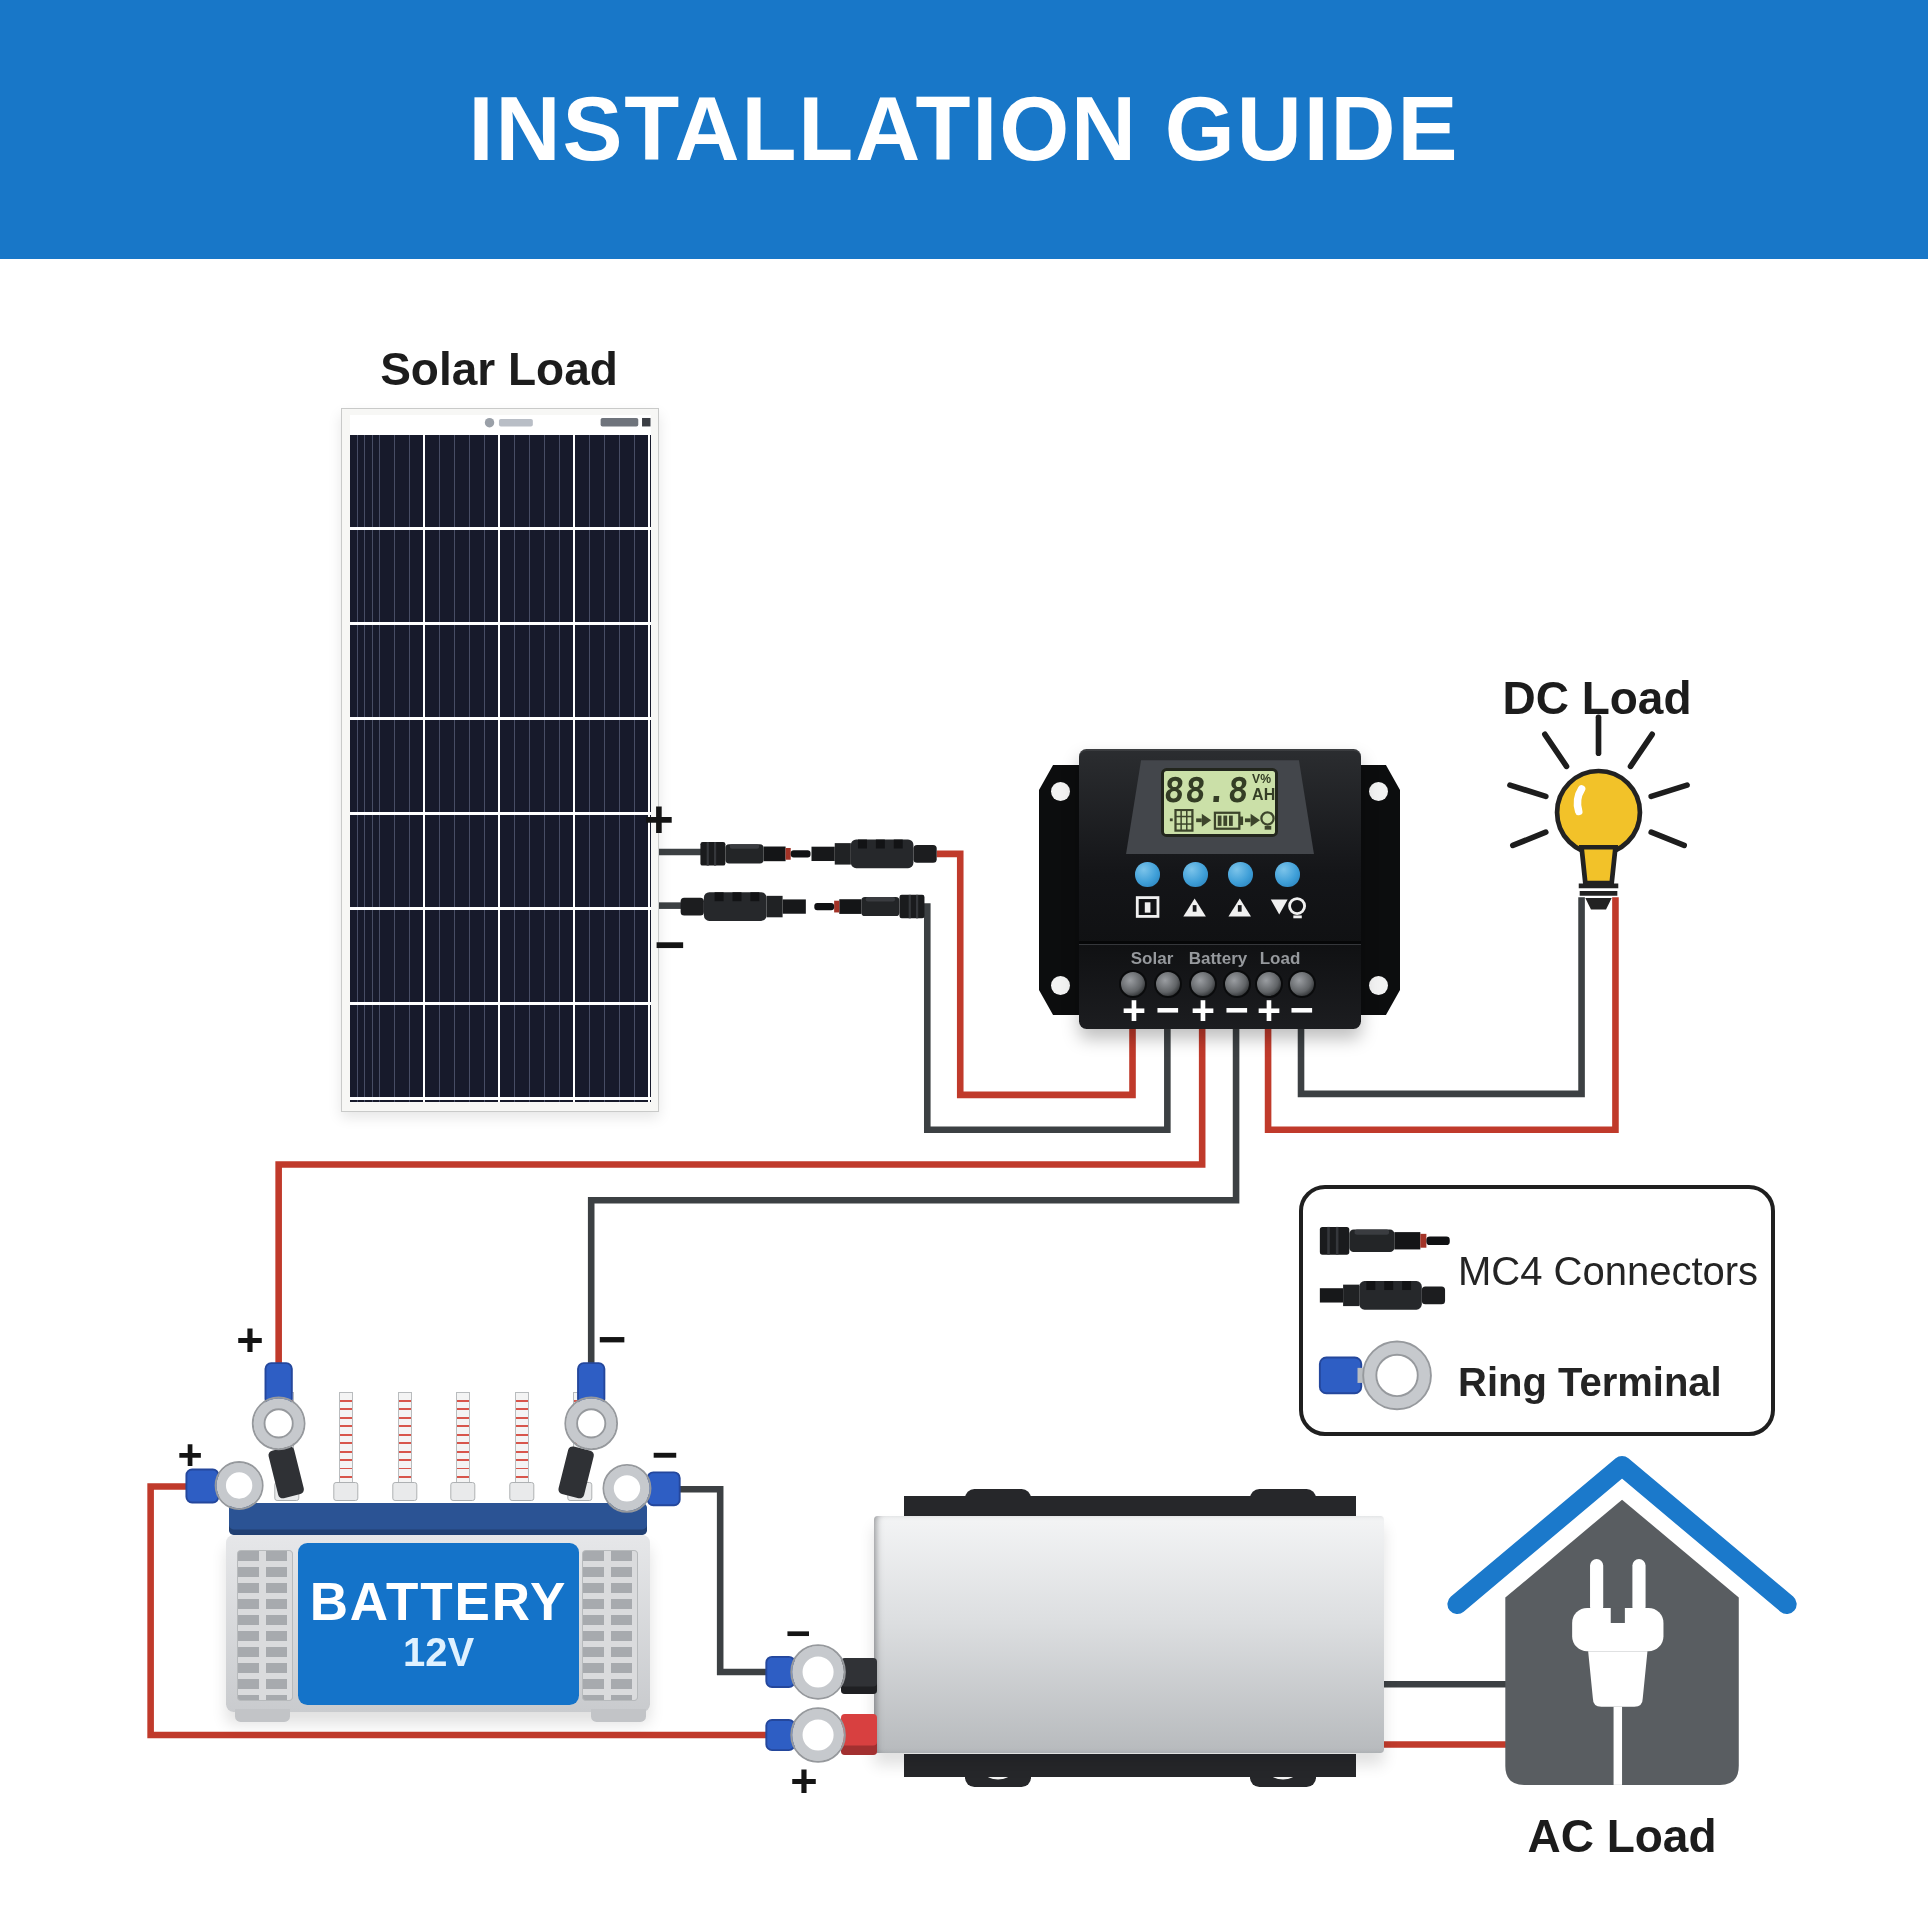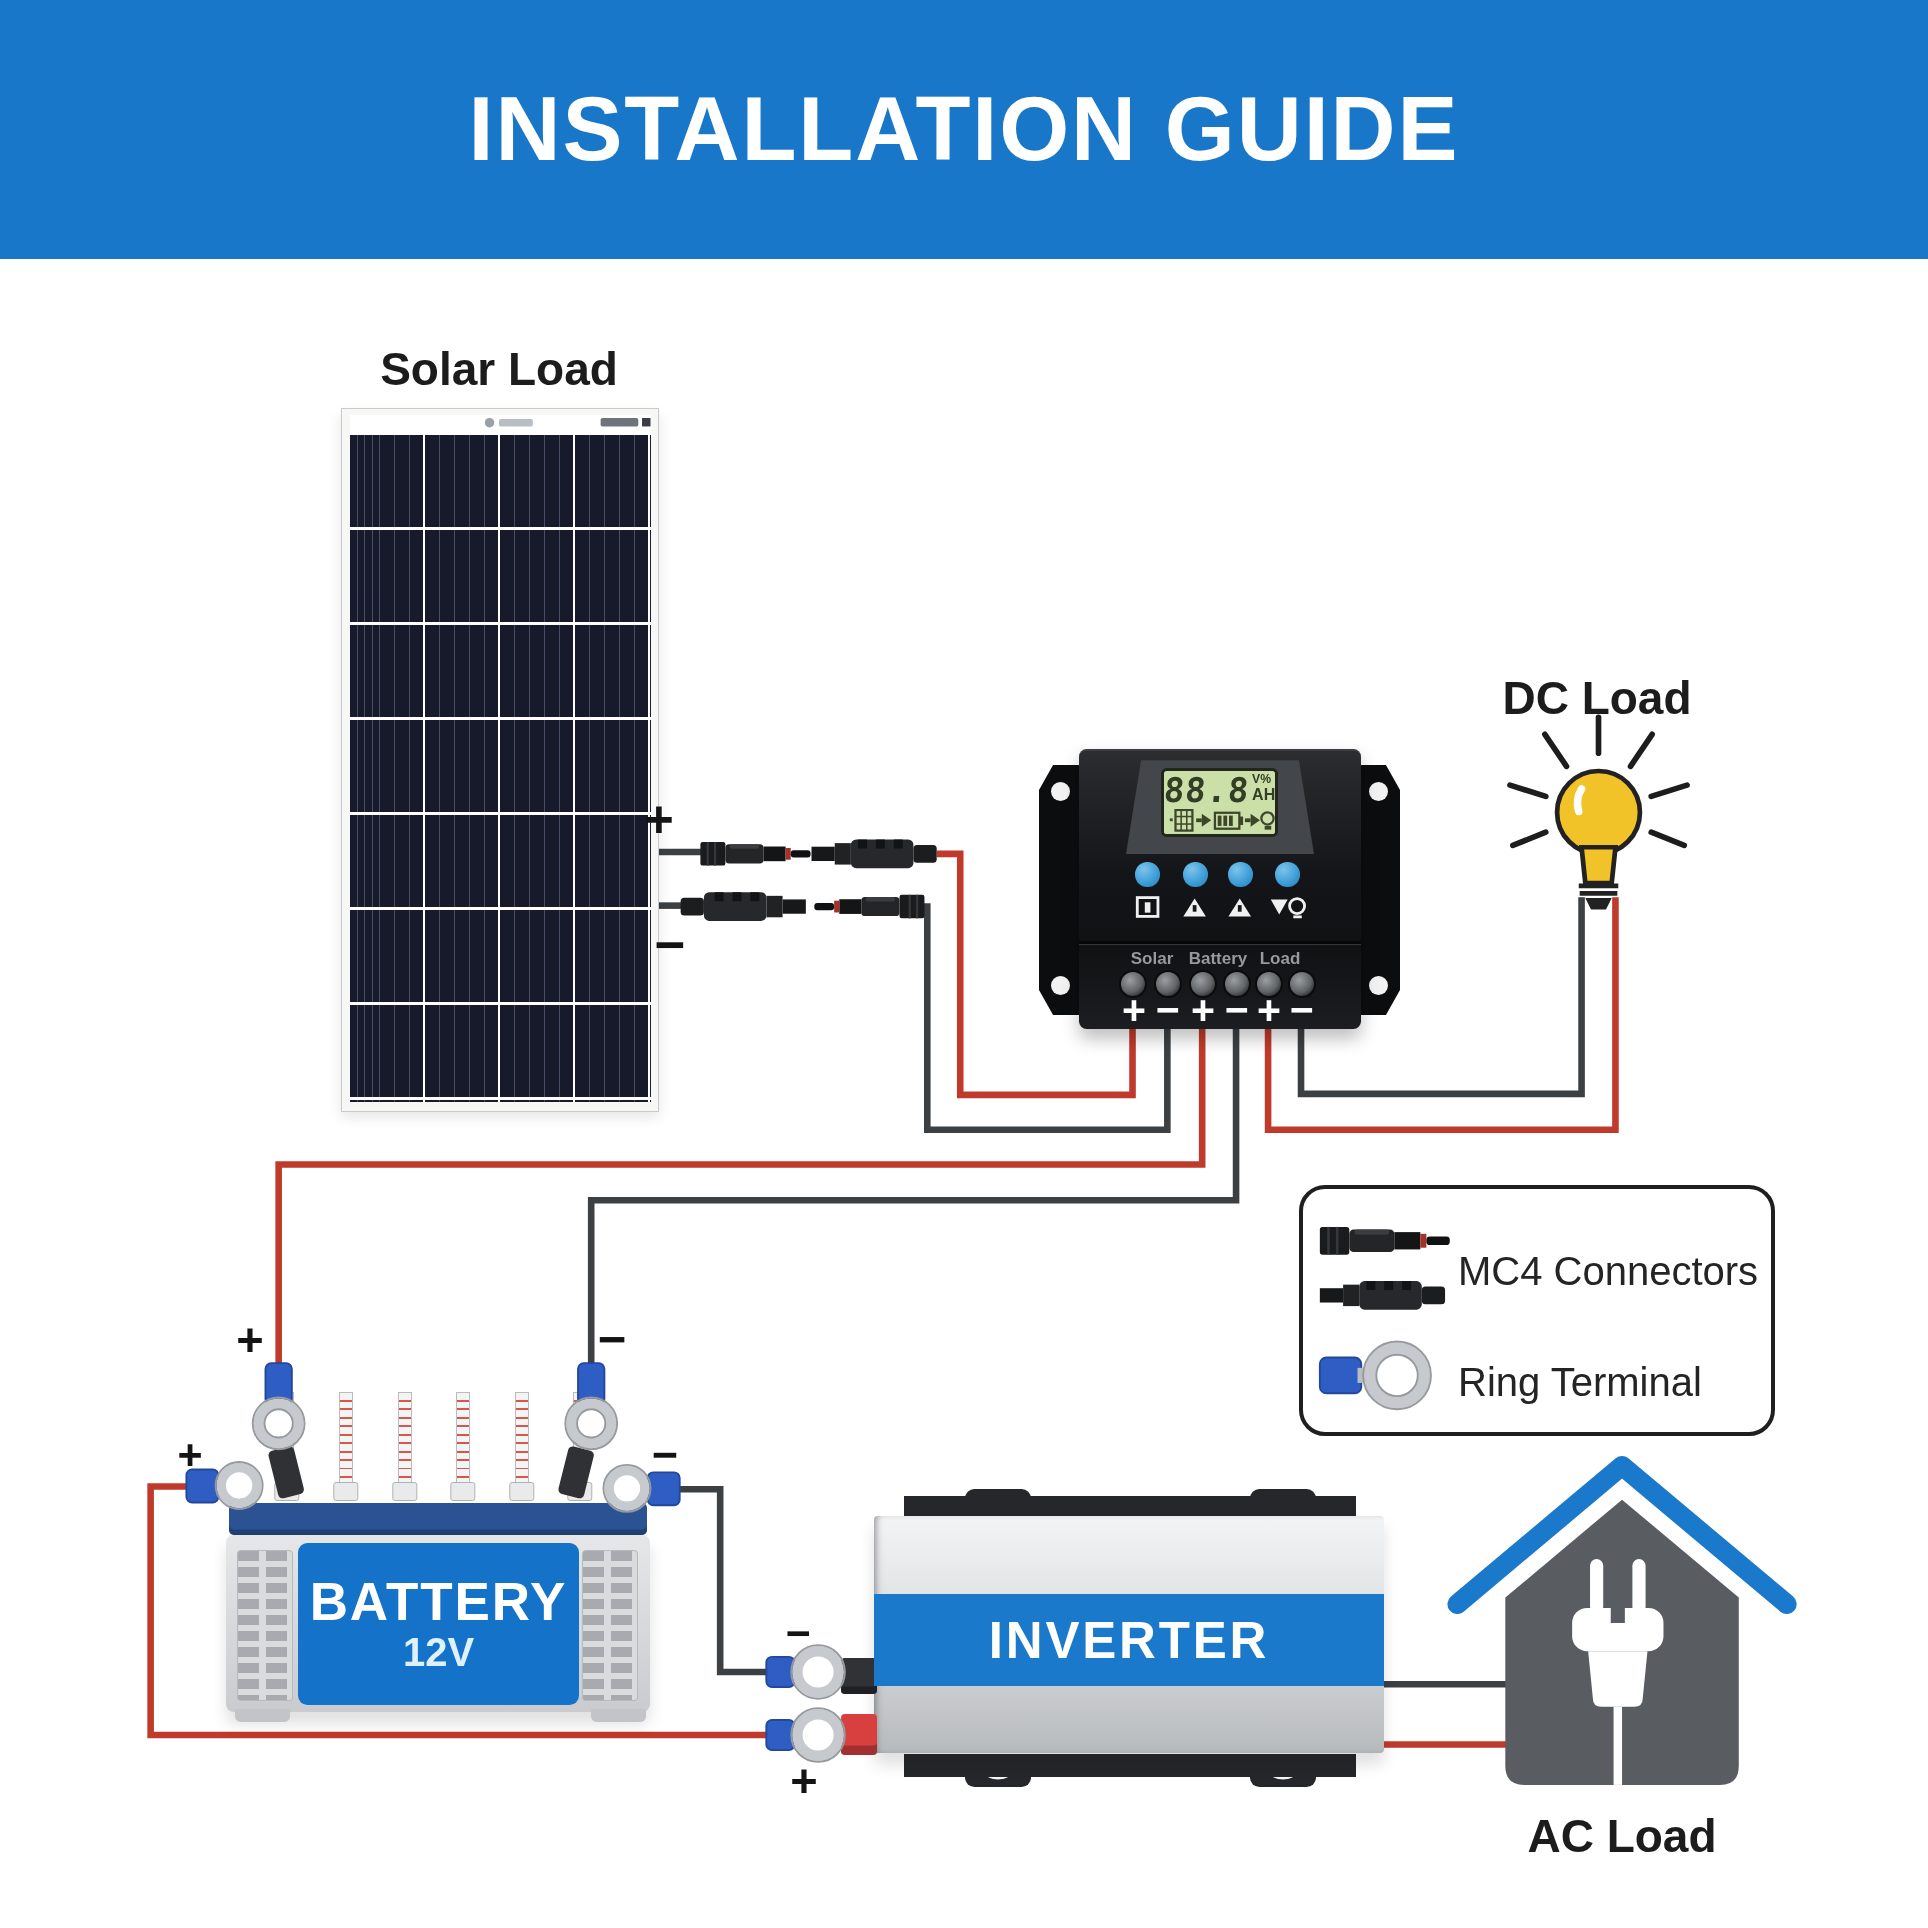--- a/index.html
+++ b/index.html
@@ -269,21 +269,21 @@
       <span class="cc-sign" style="left:89px;">−</span>
       <span class="cc-sign" style="left:124px;">+</span>
       <span class="cc-sign" style="left:158px;">−</span>
       <span class="cc-sign" style="left:190px;">+</span>
       <span class="cc-sign" style="left:223px;">−</span>
     </div>
   </div>
 
   <div class="legend"></div>
   <div class="legend-text" style="left:1458px;top:1271px;">MC4 Connectors</div>
-  <div class="legend-text" style="left:1458px;top:1382px;">Ring Terminal</div>
+  <div class="legend-text" style="left:1458px;top:1382px;font-weight:bold;">Ring Terminal</div>
 
   <div class="battery">
     <div class="bat-post" style="left:61px;"></div>
     <div class="bat-post" style="left:120px;"></div>
     <div class="bat-post" style="left:179px;"></div>
     <div class="bat-post" style="left:237px;"></div>
     <div class="bat-post" style="left:296px;"></div>
     <div class="bat-post" style="left:354px;"></div>
     <div class="bat-post-base" style="left:61px;"></div>
     <div class="bat-post-base" style="left:120px;"></div>
@@ -320,23 +320,20 @@
     <div class="inv-ear" style="left:124px;top:270px;">
         <div class="oval"></div>
       </div>
     <div class="inv-ear" style="left:409px;top:270px;">
         <div class="oval"></div>
       </div>
     <div class="inv-bracket" style="top:265px;"></div>
     <div class="inv-body"></div>
     <div class="inv-term neg"></div>
     <div class="inv-term pos"></div>
-    <div class="inv-band">
-      <span>INVERTER</span>
-    </div>
   </div>
   <div class="sign" style="left:798px;top:1633px;font-size:43px;">−</div>
   <div class="sign" style="left:804px;top:1780px;font-size:47px;">+</div>
 
   <svg class="layer z3" viewBox="0 0 2048 2048">
     <defs>
       <g id="mc4m">
         <rect x="0" y="-16" width="34" height="32" rx="3" fill="#1a1b1d"></rect>
         <line x1="10" y1="-16" x2="10" y2="16" stroke="#35373b" stroke-width="3"></line>
         <line x1="20" y1="-16" x2="20" y2="16" stroke="#35373b" stroke-width="3"></line>

